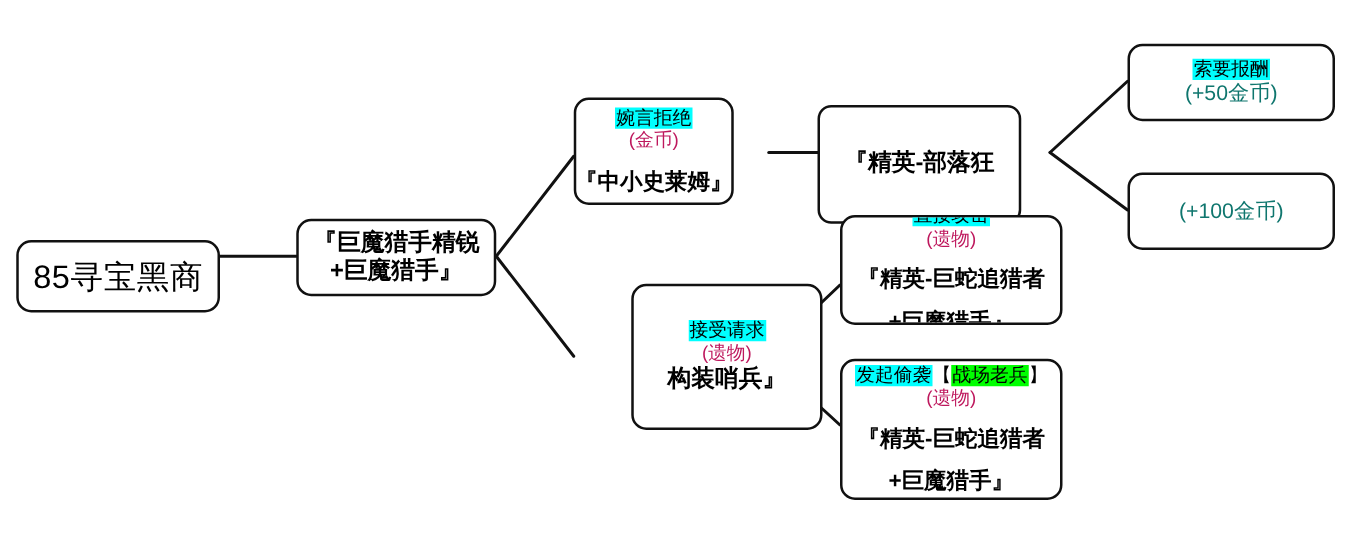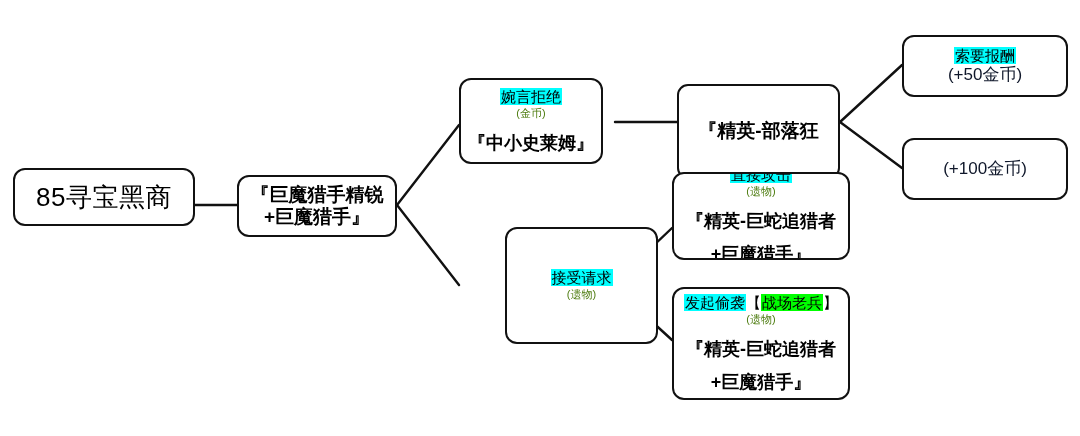--- a/index.html
+++ b/index.html
@@ -72,27 +72,27 @@
   .hl-cyan {
     background: #00ffff;
     padding: 0 1px;
   }
   .hl-green {
     background: #00ff00;
     padding: 0 1px;
   }
   
   .meta {
-    font-size: 11px;
-    color: #4d7c0f;
+    font-size: 15px;
+    color: #be185d;
     margin-bottom: 1px;
   }
   .reward {
     font-size: 17px;
-    color: #0f172a;
+    color: #0f766e;
   }
 </style>
 </head>
 <body>
 
 <div id="canvas">
 
   <svg id="edges" viewBox="0 0 1080 436" width="1080" height="436" xmlns="http://www.w3.org/2000/svg">
     <g fill="none" stroke="#111111" stroke-width="2.4" stroke-linecap="round">
 
@@ -107,57 +107,58 @@
       <path d="M840,122 L902,65"></path>
 
       <path d="M840,122 L902,168"></path>
 
       <path d="M612,285 L672,228"></path>
 
       <path d="M612,285 L672,340"></path>
     </g>
   </svg>
 
-  <div class="node" style="left:13px; top:168px; width:182px; height:58px;justify-content:center;">
+  <div class="node" style="left:13px; top:192px; width:163px; height:58px;justify-content:center;">
     <span class="line root-title">85寻宝黑商</span>
   </div>
 
   <div class="node" style="left:237px; top:175px; width:160px; height:62px;">
     <span class="line result">『巨魔猎手精锐</span>
     <span class="line result">+巨魔猎手』</span>
   </div>
 
-  <div class="node" style="left:459px; top:78px; width:144px; height:86px;">
+  <div class="node" style="left:459px; top:78px; width:128px; height:86px;">
     <span class="line choice">
       <span class="hl-cyan">婉言拒绝</span>
     </span>
     <span class="line meta">(金币)</span>
     <span class="line result-sm">『中小史莱姆』</span>
   </div>
 
-  <div class="node" style="left:677px; top:84px; width:163px; height:95px;border-radius:11px;">
+  <div class="node" style="left:654px; top:84px; width:163px; height:95px;border-radius:11px;">
     <span class="line result">『精英-部落狂</span>
   </div>
 
   <div class="node" style="left:902px; top:35px; width:166px; height:62px;">
     <span class="line choice">
       <span class="hl-cyan">索要报酬</span>
     </span>
     <span class="line reward">(+50金币)</span>
   </div>
 
   <div class="node" style="left:902px; top:138px; width:166px; height:62px;">
     <span class="line reward">(+100金币)</span>
   </div>
 
   <div class="node" style="left:459px; top:227px; width:153px; height:117px;margin-left:46px;">
     <span class="line choice">
       <span class="hl-cyan">接受请求</span>
     </span>
     <span class="line meta">(遗物)</span>
+    <span class="line result">构装哨兵』</span>
   </div>
 
   <div class="node" style="left:672px; top:172px; width:178px; height:88px;">
     <span class="line choice">
       <span class="hl-cyan">直接攻击</span>
     </span>
     <span class="line meta">(遗物)</span>
     <span class="line result-sm">『精英-巨蛇追猎者</span>
     <span class="line result-sm">+巨魔猎手』</span>
   </div>

